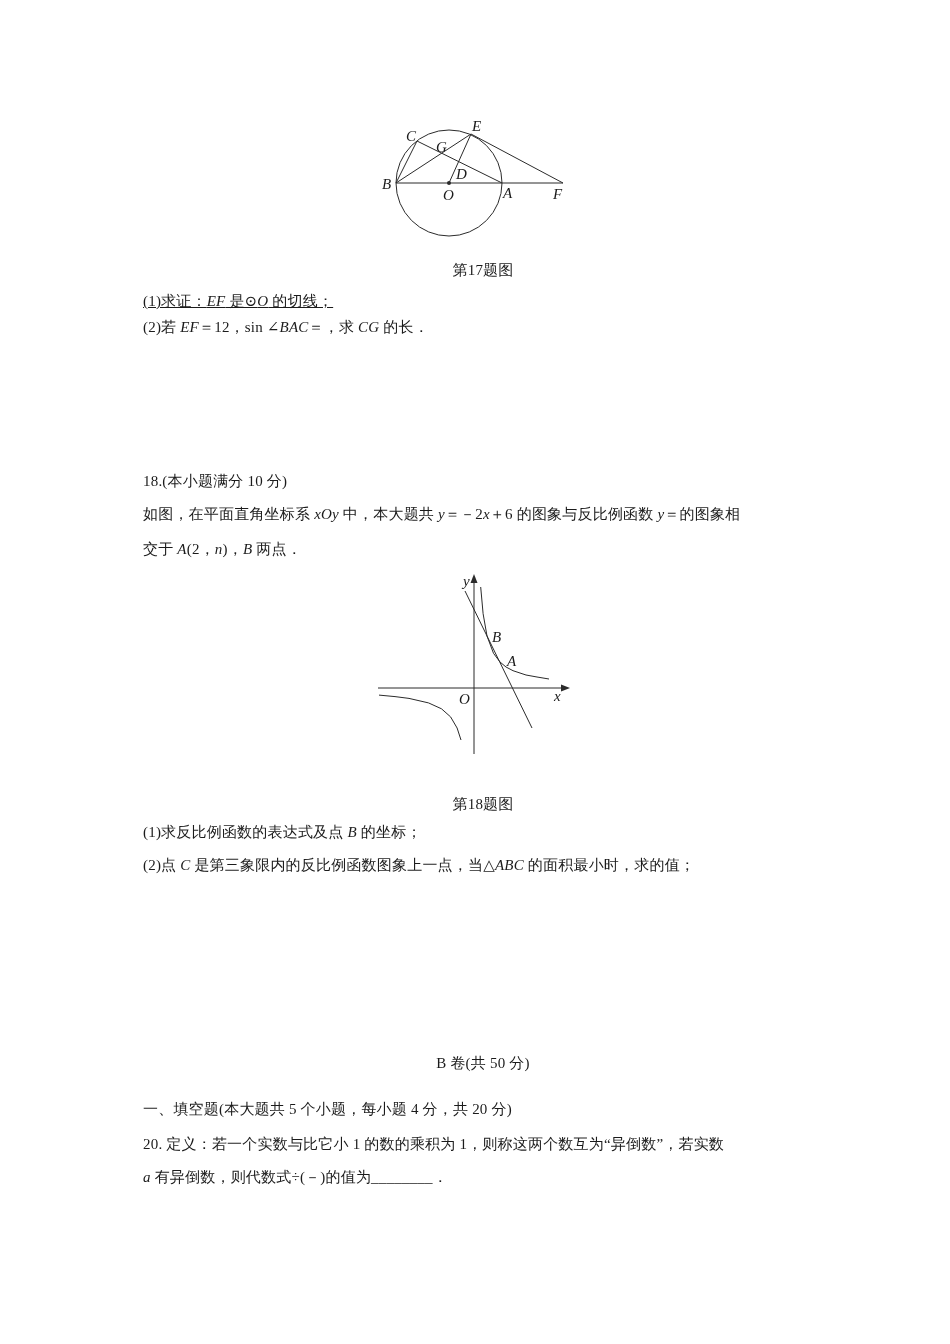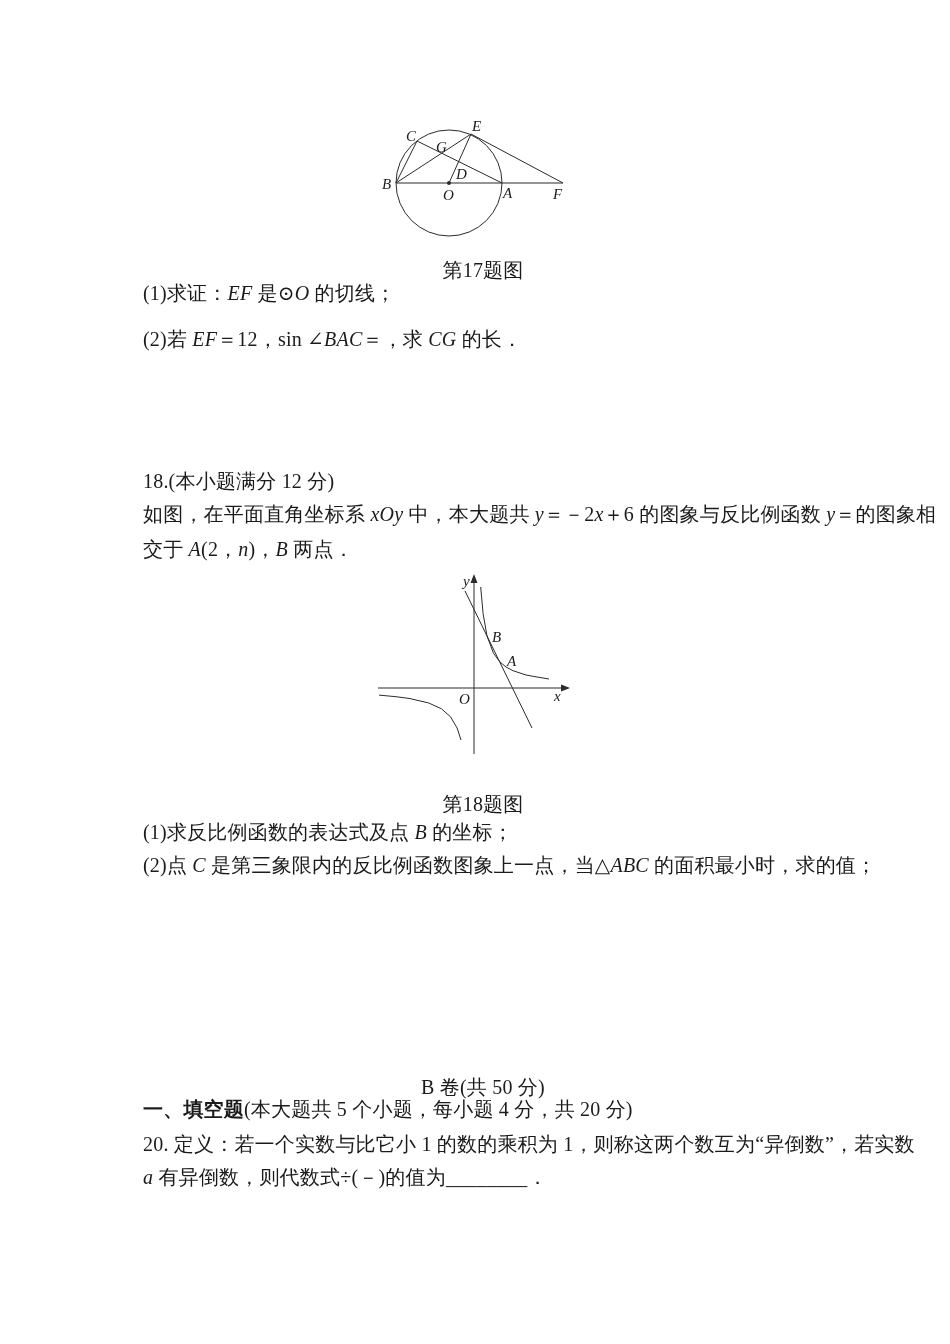--- a/index.html
+++ b/index.html
@@ -9,33 +9,33 @@
     margin:0 auto;
     background:#ffffff;
     font-family:"Liberation Serif","DejaVu Serif",serif;
     color:#1b1b1b;
     overflow:hidden;
   }
   .line{
     position:absolute;
     left:143px;
     width:694px;
-    font-size:20px;
+    font-size:15px;
     line-height:22px;
     white-space:nowrap;
     letter-spacing:0.2px;
   }
   .centered{
     text-align:center;
     white-space:normal;
     left:143px;
     width:680px;
   }
   .seg-i{font-style:italic;}
-  .seg-b{font-weight:700;}
+  .seg-b{font-weight:400;}
   .fig{position:absolute;}
   svg{display:block;}
   .geo-line{stroke:#2b2b2b;stroke-width:1;fill:none;}
   .geo-fill{fill:#2b2b2b;stroke:none;}
   .geo-text{
     font-family:"Liberation Serif","DejaVu Serif",serif;
     font-style:italic;
     font-size:15px;
     fill:#1b1b1b;
   }
@@ -64,24 +64,24 @@
       <text class="geo-text" x="436" y="152">G</text>
       <text class="geo-text" x="456" y="179">D</text>
       <text class="geo-text" x="443" y="200">O</text>
       <text class="geo-text" x="503" y="198">A</text>
       <text class="geo-text" x="553" y="199">F</text>
     </svg>
   </div>
 
   <div class="line centered" style="top:259px;">第17题图</div>
 
-  <div class="line" style="top:282px;"><span>(1)求证：</span><span class="seg-i">EF</span><span> 是⊙</span><span class="seg-i">O</span><span> 的切线；</span></div>
-  <div class="line" style="top:328px;"><span>(2)若 </span><span class="seg-i">EF</span><span>＝12，sin ∠</span><span class="seg-i">BAC</span><span>＝，求 </span><span class="seg-i">CG</span><span> 的长．</span></div>
+  <div class="line" style="top:290px;text-decoration:underline;"><span>(1)求证：</span><span class="seg-i">EF</span><span> 是⊙</span><span class="seg-i">O</span><span> 的切线；</span></div>
+  <div class="line" style="top:316px;"><span>(2)若 </span><span class="seg-i">EF</span><span>＝12，sin ∠</span><span class="seg-i">BAC</span><span>＝，求 </span><span class="seg-i">CG</span><span> 的长．</span></div>
 
-  <div class="line" style="top:470px;">18.(本小题满分 12 分)</div>
+  <div class="line" style="top:470px;">18.(本小题满分 10 分)</div>
   <div class="line" style="top:503px;"><span>如图，在平面直角坐标系 </span><span class="seg-i">xOy</span><span> 中，本大题共 </span><span class="seg-i">y</span><span>＝－2</span><span class="seg-i">x</span><span>＋6 的图象与反比例函数 </span><span class="seg-i">y</span><span>＝的图象相</span></div>
   <div class="line" style="top:538px;"><span>交于 </span><span class="seg-i">A</span><span>(2，</span><span class="seg-i">n</span><span>)，</span><span class="seg-i">B</span><span> 两点．</span></div>
 
   <div class="fig" style="left:370px;top:568px;">
     <svg width="210" height="195" viewBox="370 568 210 195">
 
       <line class="geo-line" x1="378" y1="688" x2="566" y2="688"></line>
       <path class="geo-fill" d="M570,688 L561,684.5 L561,691.5 Z"></path>
       <line class="geo-line" x1="474" y1="754" x2="474" y2="579"></line>
       <path class="geo-fill" d="M474,574 L470.5,583 L477.5,583 Z"></path>
@@ -98,18 +98,18 @@
       <text class="geo-text" x="492" y="642">B</text>
       <text class="geo-text" x="507" y="666">A</text>
     </svg>
   </div>
 
   <div class="line centered" style="top:793px;">第18题图</div>
 
   <div class="line" style="top:821px;"><span>(1)求反比例函数的表达式及点 </span><span class="seg-i">B</span><span> 的坐标；</span></div>
   <div class="line" style="top:854px;"><span>(2)点 </span><span class="seg-i">C</span><span> 是第三象限内的反比例函数图象上一点，当△</span><span class="seg-i">ABC</span><span> 的面积最小时，求的值；</span></div>
 
-  <div class="line centered" style="top:1076px;">B 卷(共 50 分)</div>
+  <div class="line centered" style="top:1052px;">B 卷(共 50 分)</div>
   <div class="line" style="top:1098px;"><span class="seg-b">一、填空题</span><span>(本大题共 5 个小题，每小题 4 分，共 20 分)</span></div>
   <div class="line" style="top:1133px;">20. 定义：若一个实数与比它小 1 的数的乘积为 1，则称这两个数互为“异倒数”，若实数</div>
   <div class="line" style="top:1166px;font-family:Liberation Serif, serif;"><span class="seg-i">a</span><span> 有异倒数，则代数式÷(－)的值为</span><span>________</span><span>．</span></div>
 
 </div>
 
 </body></html>

